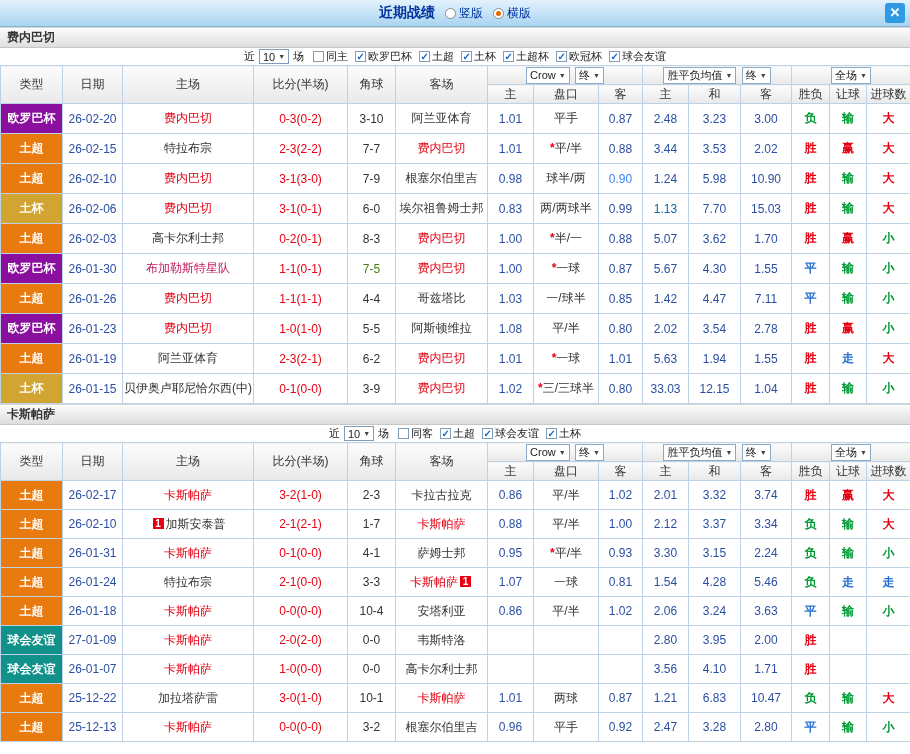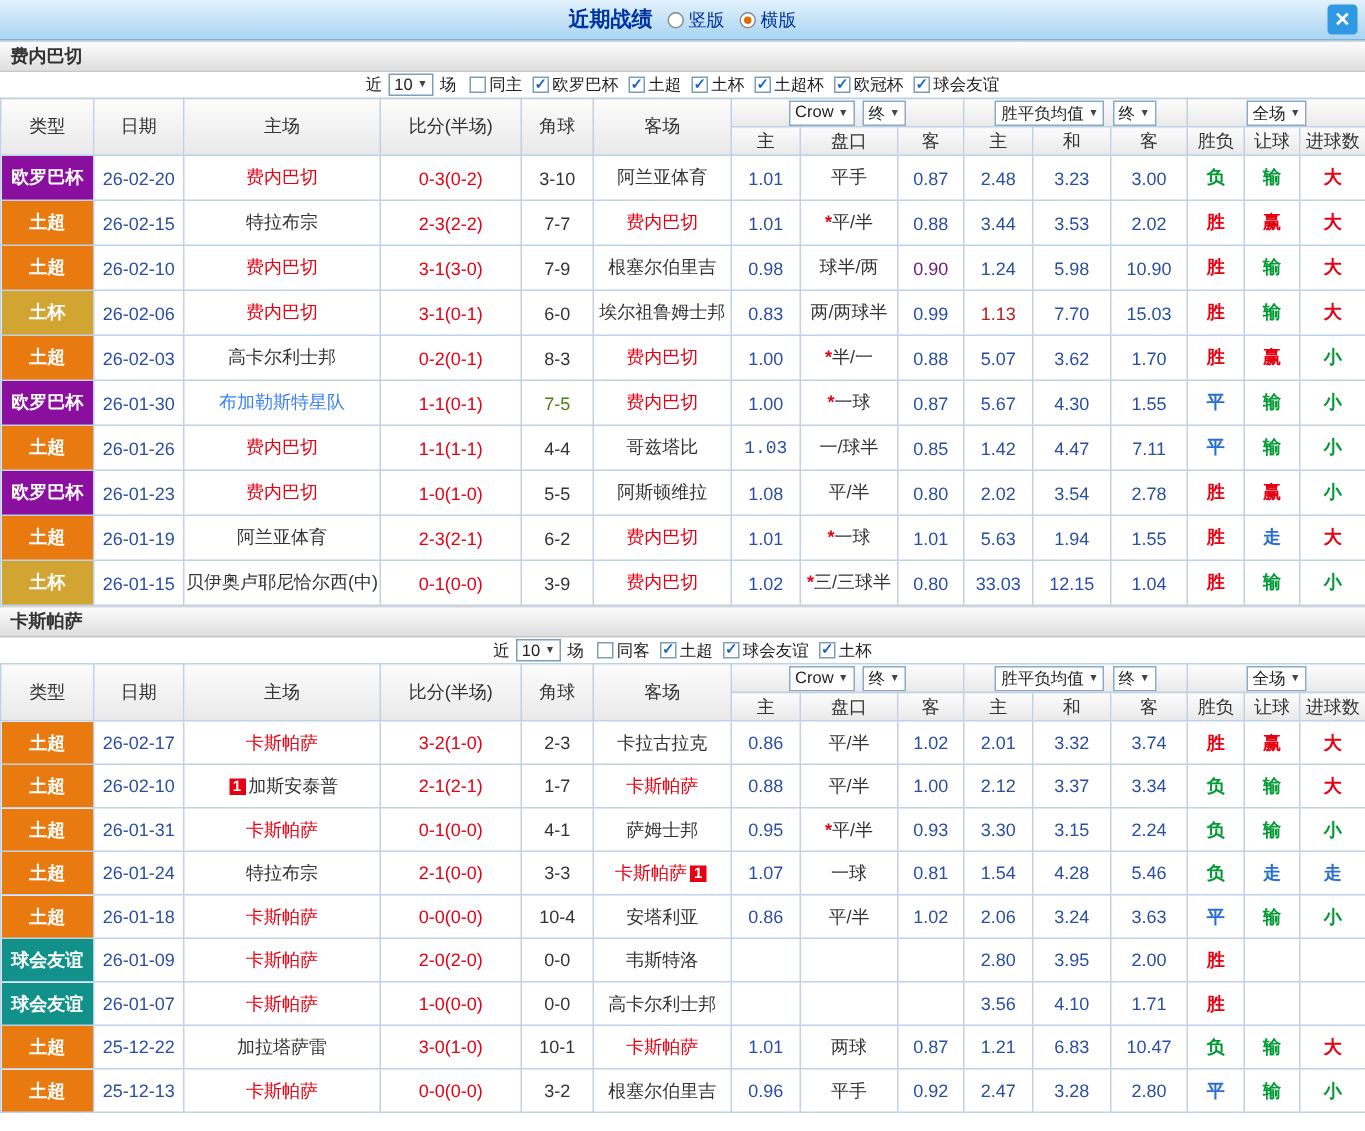--- a/index.html
+++ b/index.html
@@ -207,39 +207,39 @@
         </tr>
         <tr>
           <td style="background: rgb(232, 122, 16); color: rgb(255, 255, 255); font-weight: bold;">土超</td>
           <td style="color: rgb(42, 79, 162);">26-02-10</td>
           <td><span style="color: rgb(230, 0, 18);">费内巴切</span></td>
           <td style="color: rgb(230, 0, 18);">3-1(3-0)</td>
           <td style="color: rgb(51, 51, 51);">7-9</td>
           <td><span style="color: rgb(51, 51, 51);">根塞尔伯里吉</span></td>
           <td style="color: rgb(42, 79, 162);">0.98</td>
           <td style="color: rgb(51, 51, 51);">球半/两</td>
-          <td style="color: #701a75;">0.90</td>
+          <td style="color: #3b82f6;">0.90</td>
           <td style="color: rgb(42, 79, 162);">1.24</td>
           <td style="color: rgb(42, 79, 162);">5.98</td>
           <td style="color: rgb(42, 79, 162);">10.90</td>
           <td style="font-weight: bold; color: rgb(230, 0, 18);">胜</td>
           <td style="font-weight: bold; color: rgb(0, 153, 51);">输</td>
           <td style="font-weight: bold; color: rgb(230, 0, 18);">大</td>
         </tr>
         <tr>
           <td style="background: rgb(210, 164, 49); color: rgb(255, 255, 255); font-weight: bold;">土杯</td>
           <td style="color: rgb(42, 79, 162);">26-02-06</td>
           <td><span style="color: rgb(230, 0, 18);">费内巴切</span></td>
           <td style="color: rgb(230, 0, 18);">3-1(0-1)</td>
           <td style="color: rgb(51, 51, 51);">6-0</td>
           <td><span style="color: rgb(51, 51, 51);">埃尔祖鲁姆士邦</span></td>
           <td style="color: rgb(42, 79, 162);">0.83</td>
           <td style="color: rgb(51, 51, 51);">两/两球半</td>
           <td style="color: rgb(42, 79, 162);">0.99</td>
-          <td style="color: #b91c1c;">1.13</td>
+          <td style="color: #0369a1;">1.13</td>
           <td style="color: rgb(42, 79, 162);">7.70</td>
           <td style="color: rgb(42, 79, 162);">15.03</td>
           <td style="font-weight: bold; color: rgb(230, 0, 18);">胜</td>
           <td style="font-weight: bold; color: rgb(0, 153, 51);">输</td>
           <td style="font-weight: bold; color: rgb(230, 0, 18);">大</td>
         </tr>
         <tr>
           <td style="background: rgb(232, 122, 16); color: rgb(255, 255, 255); font-weight: bold;">土超</td>
           <td style="color: rgb(42, 79, 162);">26-02-03</td>
           <td><span style="color: rgb(51, 51, 51);">高卡尔利士邦</span></td>
@@ -252,42 +252,42 @@
           <td style="color: rgb(42, 79, 162);">5.07</td>
           <td style="color: rgb(42, 79, 162);">3.62</td>
           <td style="color: rgb(42, 79, 162);">1.70</td>
           <td style="font-weight: bold; color: rgb(230, 0, 18);">胜</td>
           <td style="font-weight: bold; color: rgb(230, 0, 18);">赢</td>
           <td style="font-weight: bold; color: rgb(0, 153, 51);">小</td>
         </tr>
         <tr>
           <td style="background: rgb(138, 15, 158); color: rgb(255, 255, 255); font-weight: bold;">欧罗巴杯</td>
           <td style="color: rgb(42, 79, 162);">26-01-30</td>
-          <td><span style="color: #3b82f6; font-family: Liberation Mono, monospace;">布加勒斯特星队</span></td>
+          <td><span style="color: #be185d; font-family: Liberation Mono, monospace;">布加勒斯特星队</span></td>
           <td style="color: rgb(230, 0, 18);">1-1(0-1)</td>
           <td style="color: #4d7c0f;">7-5</td>
           <td><span style="color: rgb(230, 0, 18);">费内巴切</span></td>
           <td style="color: rgb(42, 79, 162);">1.00</td>
           <td style="color: rgb(51, 51, 51);"><span class="star">*</span>一球</td>
           <td style="color: rgb(42, 79, 162);">0.87</td>
           <td style="color: rgb(42, 79, 162);">5.67</td>
           <td style="color: rgb(42, 79, 162);">4.30</td>
           <td style="color: rgb(42, 79, 162);">1.55</td>
           <td style="font-weight: bold; color: rgb(42, 111, 208);">平</td>
           <td style="font-weight: bold; color: rgb(0, 153, 51);">输</td>
           <td style="font-weight: bold; color: rgb(0, 153, 51);">小</td>
         </tr>
         <tr>
           <td style="background: rgb(232, 122, 16); color: rgb(255, 255, 255); font-weight: bold;">土超</td>
           <td style="color: rgb(42, 79, 162);">26-01-26</td>
           <td><span style="color: rgb(230, 0, 18);">费内巴切</span></td>
           <td style="color: rgb(230, 0, 18);">1-1(1-1)</td>
           <td style="color: rgb(51, 51, 51);">4-4</td>
           <td><span style="color: rgb(51, 51, 51);">哥兹塔比</span></td>
-          <td style="color: rgb(42, 79, 162); font-family: Liberation Mono, monospace;">1.03</td>
+          <td style="color: rgb(42, 79, 162);">1.03</td>
           <td style="color: rgb(51, 51, 51);">一/球半</td>
           <td style="color: rgb(42, 79, 162);">0.85</td>
           <td style="color: rgb(42, 79, 162);">1.42</td>
           <td style="color: rgb(42, 79, 162);">4.47</td>
           <td style="color: rgb(42, 79, 162);">7.11</td>
           <td style="font-weight: bold; color: rgb(42, 111, 208);">平</td>
           <td style="font-weight: bold; color: rgb(0, 153, 51);">输</td>
           <td style="font-weight: bold; color: rgb(0, 153, 51);">小</td>
         </tr>
         <tr>
@@ -522,21 +522,21 @@
           <td style="color: rgb(42, 79, 162);">1.02</td>
           <td style="color: rgb(42, 79, 162);">2.06</td>
           <td style="color: rgb(42, 79, 162);">3.24</td>
           <td style="color: rgb(42, 79, 162);">3.63</td>
           <td style="font-weight: bold; color: rgb(42, 111, 208);">平</td>
           <td style="font-weight: bold; color: rgb(0, 153, 51);">输</td>
           <td style="font-weight: bold; color: rgb(0, 153, 51);">小</td>
         </tr>
         <tr>
           <td style="background: rgb(18, 145, 138); color: rgb(255, 255, 255); font-weight: bold;">球会友谊</td>
-          <td style="color: rgb(42, 79, 162);">26-01-09</td>
+          <td style="color: rgb(42, 79, 162);">27-01-09</td>
           <td><span style="color: rgb(230, 0, 18);">卡斯帕萨</span></td>
           <td style="color: rgb(230, 0, 18);">2-0(2-0)</td>
           <td style="color: rgb(51, 51, 51);">0-0</td>
           <td><span style="color: rgb(51, 51, 51);">韦斯特洛</span></td>
           <td style="color: rgb(42, 79, 162);"></td>
           <td style="color: rgb(51, 51, 51);"></td>
           <td style="color: rgb(42, 79, 162);"></td>
           <td style="color: rgb(42, 79, 162);">2.80</td>
           <td style="color: rgb(42, 79, 162);">3.95</td>
           <td style="color: rgb(42, 79, 162);">2.00</td>

